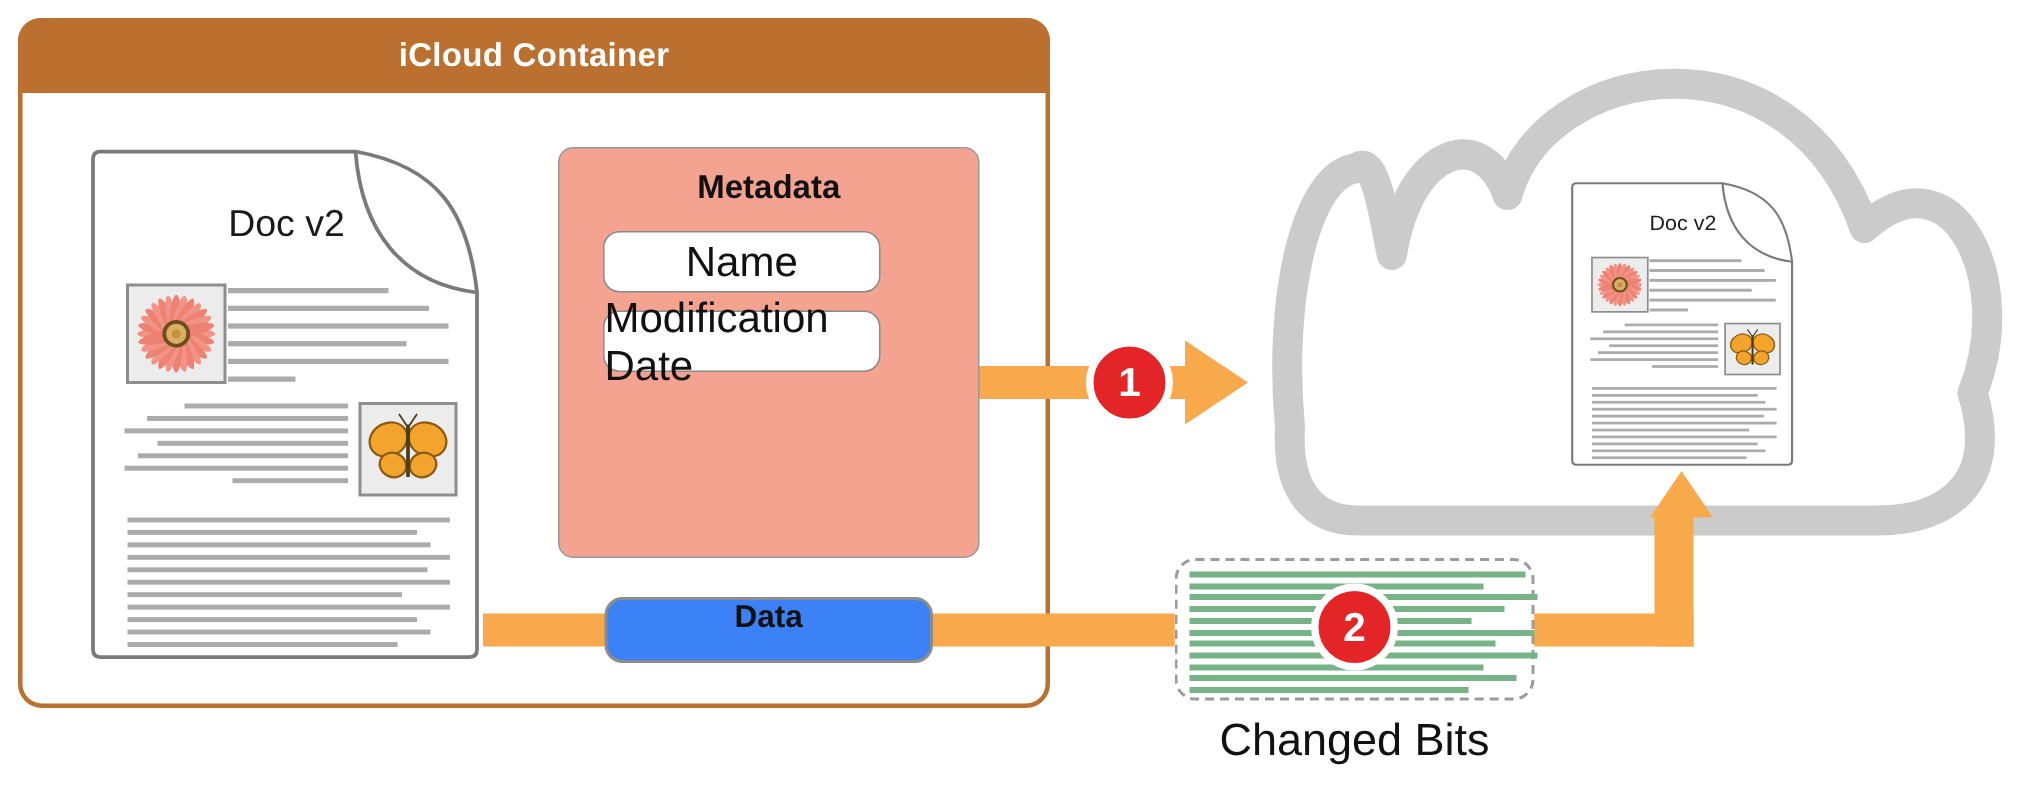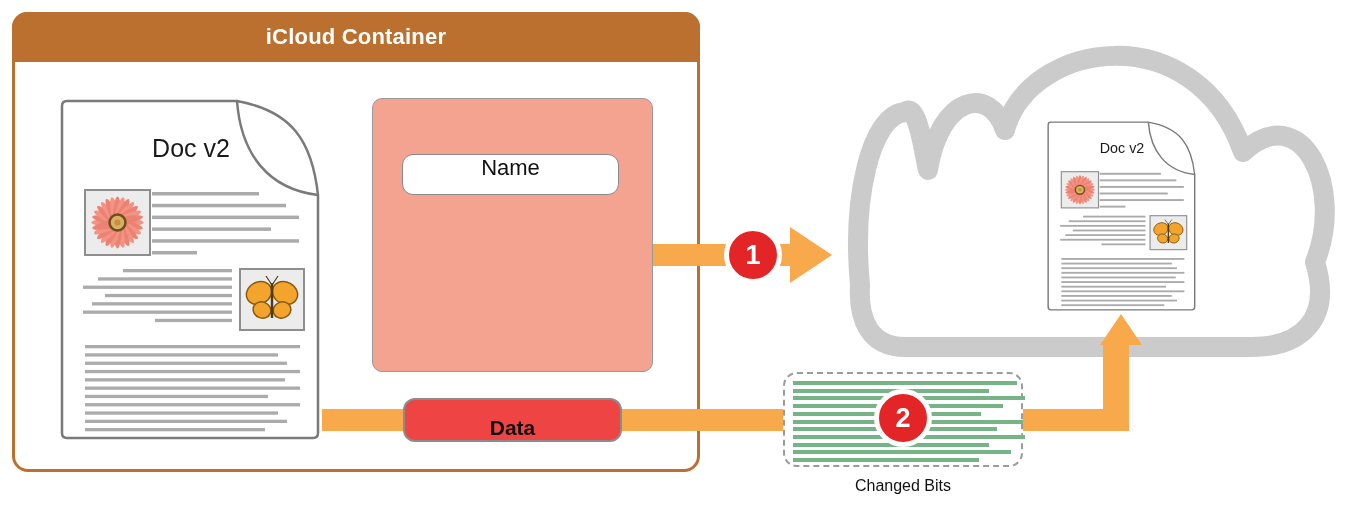--- a/index.html
+++ b/index.html
@@ -28,43 +28,43 @@
   #metadata {
     position:absolute; left:372px; top:98px; width:281px; height:274px;
     background:#F4A391; border:1.5px solid #999999; border-radius:10px;
     box-sizing:border-box;
   }
   .meta-title {
     position:absolute; left:0; top:13px; width:100%; text-align:center;
     font-weight:bold; font-size:22px; color:#111111;
   }
   .meta-item {
-    position:absolute; left:29px; width:217px; height:41px;
+    position:absolute; left:29px; width:185px; height:41px;
     background:#ffffff; border:1.5px solid #8a8a8a; border-radius:11px;
-    display:flex; align-items:flex-start; justify-content:center;
-    font-size:22px; color:#111111; box-sizing:border-box;
+    display:flex; align-items:center; justify-content:center;
+    font-size:28px; color:#111111; box-sizing:border-box;
   }
 
   
   #databar {
     position:absolute; left:403px; top:398px; width:219px; height:44px;
-    background:#ef4444; border:2px solid #8C8C8C; border-radius:12px;
-    display:flex; align-items:flex-end; justify-content:center;
+    background:#3b82f6; border:2px solid #8C8C8C; border-radius:12px;
+    display:flex; align-items:flex-start; justify-content:center;
     font-weight:bold; font-size:21px; color:#111111; box-sizing:border-box;
   }
 
   
   #changedbits {
     position:absolute; left:783px; top:372px; width:240px; height:95px;
     background:#ffffff; border:2.5px dashed #9B9B9B; border-radius:14px;
     box-sizing:border-box;
   }
   .cb-label {
     position:absolute; left:783px; top:477px; width:240px; text-align:center;
-    font-size:16px; color:#111111;
+    font-size:30px; color:#111111;
   }
 
   
   .badge {
     position:absolute; width:48px; height:48px; border-radius:50%;
     background:#E42527; border:5px solid #ffffff; box-sizing:content-box;
     display:flex; align-items:center; justify-content:center;
     color:#ffffff; font-weight:bold; font-size:27px;
   }
   #badge1 { left:724px; top:226px; }
@@ -234,22 +234,26 @@
           <rect x="25" y="295.8" width="183" height="3.3" fill="#ABABAB"></rect>
           <rect x="25" y="304.1" width="215" height="3.3" fill="#ABABAB"></rect>
           <rect x="25" y="312.4" width="193" height="3.3" fill="#ABABAB"></rect>
           <rect x="25" y="320.7" width="202" height="3.3" fill="#ABABAB"></rect>
           <rect x="25" y="329" width="180" height="3.3" fill="#ABABAB"></rect>
         </g>
     </g>
     </svg>
 
   <div id="metadata">
+    <div class="meta-title">Metadata</div>
     <div class="meta-item" style="top:55px">
         <span>Name</span>
+      </div>
+    <div class="meta-item" style="top:108px">
+        <span>Modification Date</span>
       </div>
   </div>
 
   <div id="databar">
     <span>Data</span>
   </div>
 
   <div id="changedbits">
       <div class="tline" style="left: 8px; top: 7px; width: 224px; height: 4px; background: rgb(118, 180, 135);"></div>
       <div class="tline" style="left: 8px; top: 14.7px; width: 196px; height: 4px; background: rgb(118, 180, 135);"></div>

